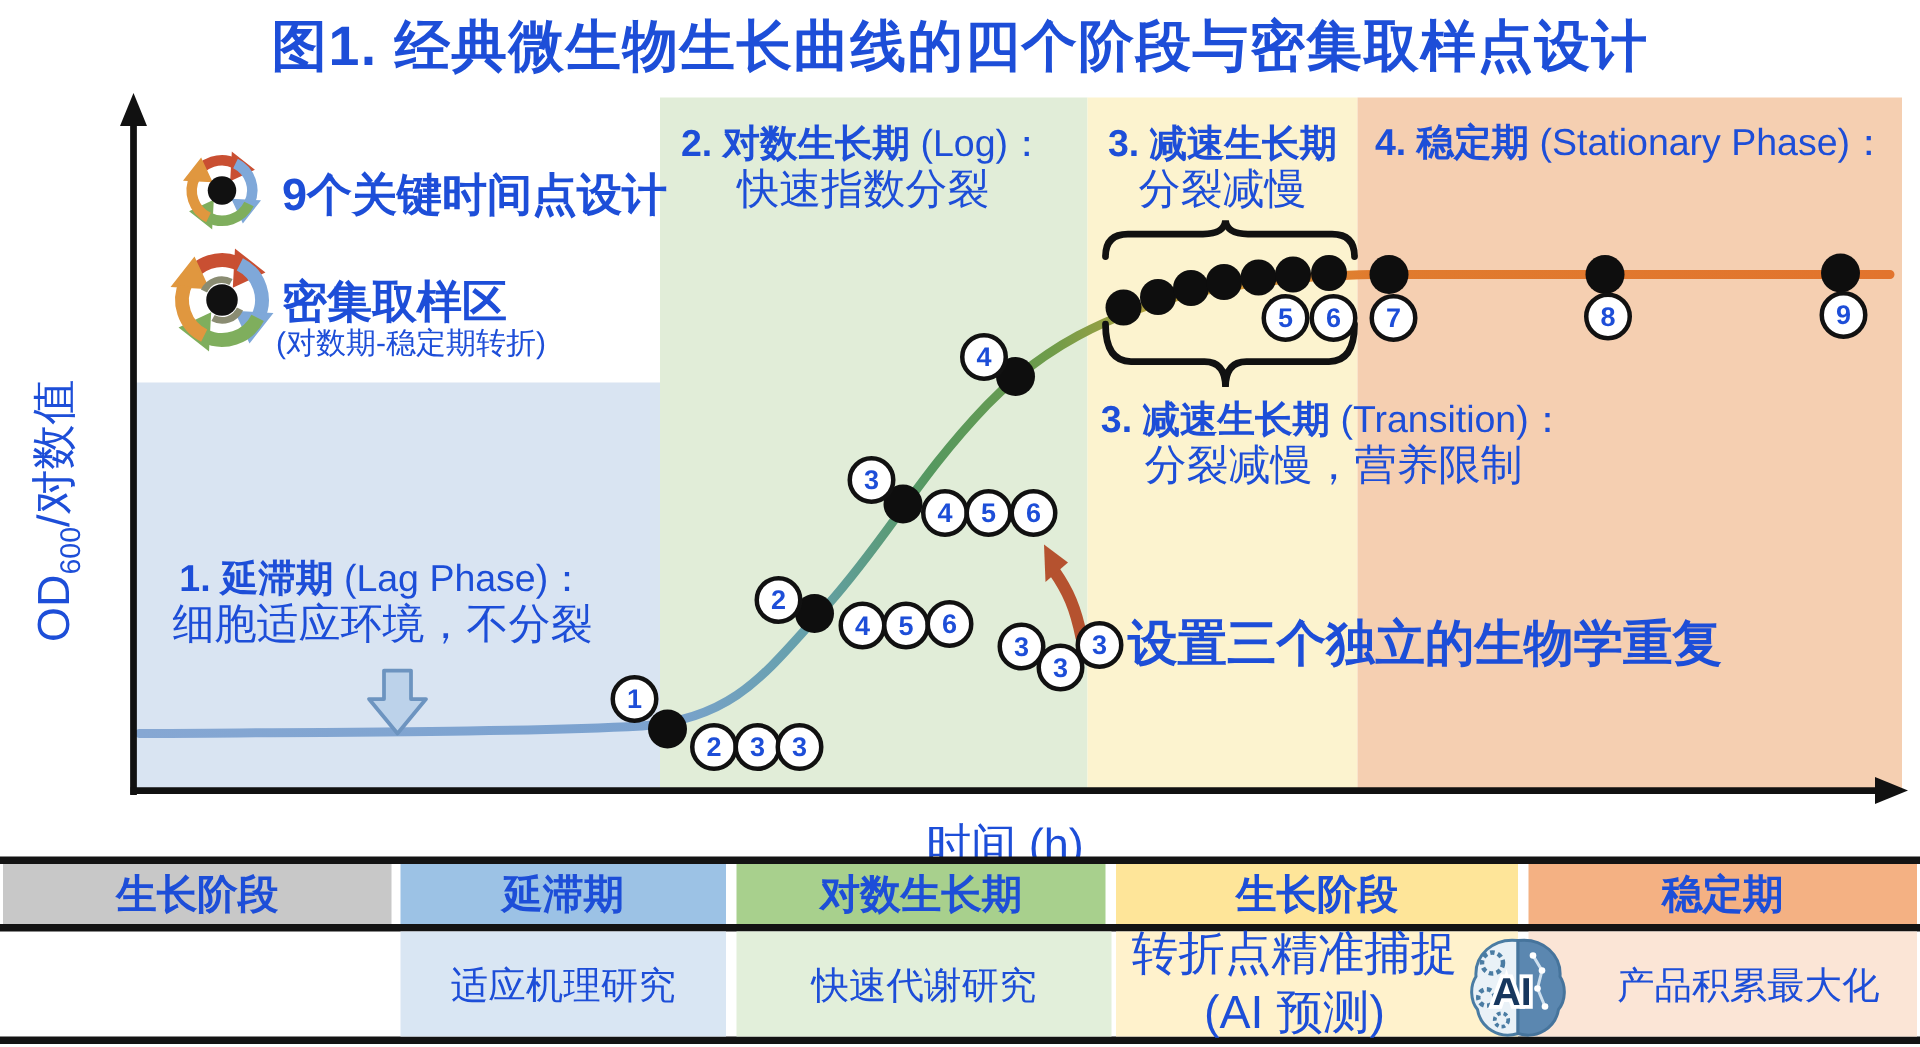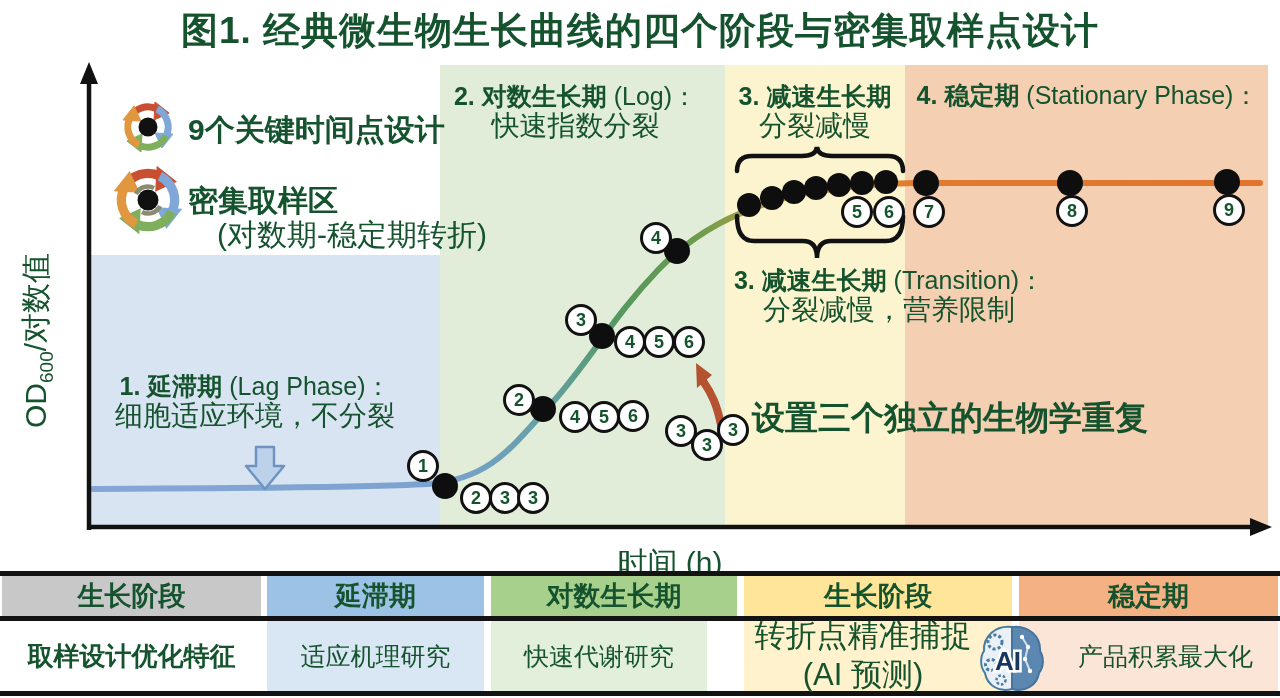--- a/index.html
+++ b/index.html
@@ -1,34 +1,34 @@
 <!DOCTYPE html>
 <html><head>
 <meta charset="utf-8">
 <style>
   html,body{margin:0;padding:0;background:#fff;}
   .stage{position:relative;width:1280px;height:698px;background:#ffffff;overflow:hidden;
-         font-family:"Liberation Sans","DejaVu Sans",sans-serif;color:#14532d;}
+         font-family:"Liberation Sans","DejaVu Sans",sans-serif;color:#1d4ed8;}
   .abs{position:absolute;}
   .title{position:absolute;left:0;top:6px;width:1280px;text-align:center;
          font-size:37px;font-weight:700;letter-spacing:1px;}
   
   .zone{position:absolute;}
   .zone-lag{left:90px;top:255px;width:350px;height:272px;background:#d9e4f2;}
   .zone-log{left:440px;top:65px;width:285px;height:462px;background:#e1edd8;}
   .zone-trans{left:725px;top:65px;width:180px;height:462px;background:#fcf3cf;}
   .zone-stat{left:905px;top:65px;width:363px;height:462px;background:#f5cfb1;}
   .overlay{position:absolute;left:0;top:0;pointer-events:none;}
   
   .phase{position:absolute;text-align:center;line-height:1.12;}
   .phase .l1{font-size:25px;white-space:nowrap;}
   .phase .l2{font-size:28px;white-space:nowrap;}
   .b{font-weight:700;}
   .legend-label{position:absolute;font-weight:700;font-size:30px;white-space:nowrap;}
-  .legend-sub{position:absolute;font-size:30px;white-space:nowrap;margin-left:33px;}
+  .legend-sub{position:absolute;font-size:20px;white-space:nowrap;}
   .note{position:absolute;font-size:33px;font-weight:700;white-space:nowrap;}
   .ylab{position:absolute;left:16px;top:428px;transform:rotate(-90deg);transform-origin:0 0;
         font-size:30px;white-space:nowrap;}
   .ylab sub{font-size:19px;}
   .xlab{position:absolute;left:540px;top:543px;width:260px;text-align:center;font-size:30px;}
   
   .cnum{position:absolute;width:26px;height:26px;border:3px solid #111;border-radius:50%;
         background:#fff;display:flex;align-items:center;justify-content:center;
         font-size:18px;font-weight:700;transform:translate(-50%,-50%);line-height:1;}
   
@@ -177,21 +177,21 @@
 
   <div class="phase" style="left:900px;top:81px;width:375px;">
     <div class="l1"><span class="b">4. 稳定期</span><span> (Stationary Phase)：</span></div>
   </div>
 
   <div class="phase" style="left:729px;top:266px;width:320px;">
     <div class="l1"><span class="b">3. 减速生长期</span><span> (Transition)：</span></div>
     <div class="l2">分裂减慢，营养限制</div>
   </div>
 
-  <div class="note" style="left:752px;top:396px;">设置三个独立的生物学重复</div>
+  <div class="note" style="left:752px;top:407px;">设置三个独立的生物学重复</div>
 
   <span class="cnum" style="left:423px;top:466px;">1</span>
   <span class="cnum" style="left:476px;top:498px;">2</span>
   <span class="cnum" style="left:505px;top:498px;">3</span>
   <span class="cnum" style="left:533px;top:498px;">3</span>
 
   <span class="cnum" style="left:519px;top:400px;">2</span>
   <span class="cnum" style="left:575px;top:417px;">4</span>
   <span class="cnum" style="left:604px;top:417px;">5</span>
   <span class="cnum" style="left:633px;top:416px;">6</span>
@@ -215,23 +215,22 @@
   <div class="tline" style="top:571px;"></div>
   <div class="tline" style="top:616px;"></div>
   <div class="tline" style="top:691px;"></div>
 
   <div class="cell r1" style="left:2px;width:259px;background:#c8c8c8;">生长阶段</div>
   <div class="cell r1" style="left:267px;width:217px;background:#9cc2e5;">延滞期</div>
   <div class="cell r1" style="left:491px;width:246px;background:#a8d08d;">对数生长期</div>
   <div class="cell r1" style="left:744px;width:268px;background:#fee599;">生长阶段</div>
   <div class="cell r1" style="left:1019px;width:259px;background:#f4b183;">稳定期</div>
 
-  <div class="cell r2 r2h" style="left:2px;width:259px;background:#ffffff;">取样设计优化特征</div>
   <div class="cell r2" style="left:267px;width:217px;background:#d9e6f3;">适应机理研究</div>
-  <div class="cell r2" style="left:491px;width:216px;background:#e2efda;font-family:Liberation Mono, monospace;">快速代谢研究</div>
+  <div class="cell r2" style="left:491px;width:250px;background:#e2efda;font-family:Liberation Mono, monospace;">快速代谢研究</div>
   <div class="cell r2 c4small" style="left:744px;width:268px;background:#fff2cc;padding-right:30px;box-sizing:border-box;">
     <div>
         <div>转折点精准捕捉</div>
          <div>(AI 预测)</div>
       </div>
   </div>
   <div class="cell r2" style="left:1019px;width:259px;background:#fbe5d6;padding-left:34px;box-sizing:border-box;">产品积累最大化</div>
 
   <svg class="abs" style="left:977px;top:621px;" width="70" height="74" viewBox="0 0 70 74">
     <path d="M35 6 C18 4 6 16 7 30 C3 36 3 46 8 52 C10 64 22 72 35 68 Z" fill="#e9f1f7" stroke="#4a7ca3" stroke-width="2"></path>

